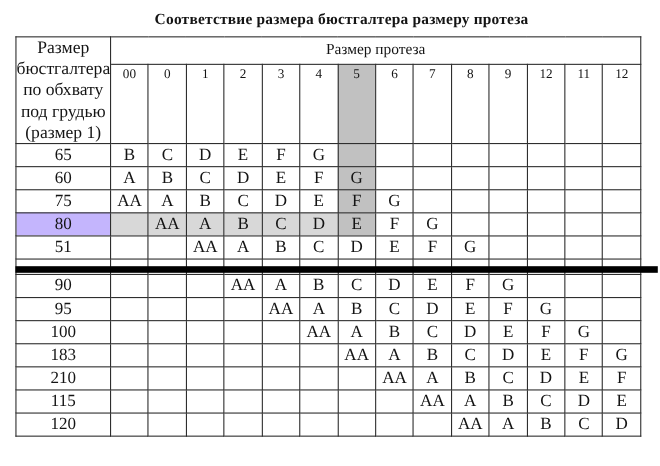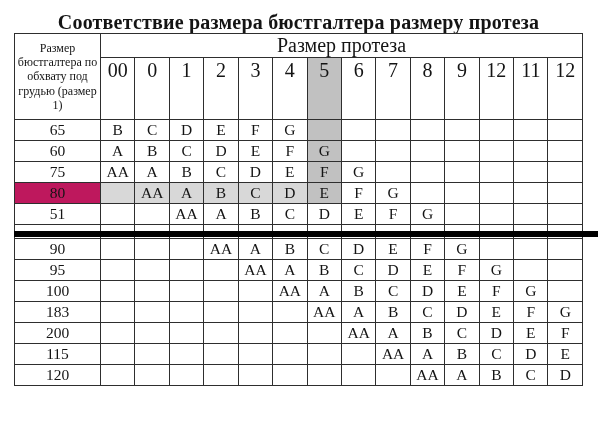--- a/index.html
+++ b/index.html
@@ -1,34 +1,34 @@
 <!DOCTYPE html>
 <html><head>
 <meta charset="utf-8">
 <style>
   html,body{margin:0;padding:0;background:#fff;}
   .page{
     position:relative;width:600px;height:424px;background:#ffffff;overflow:hidden;
     font-family:"Liberation Serif","DejaVu Serif",serif;color:#141414;
   }
   .title{
-    position:absolute;top:11px;left:14px;width:569px;text-align:center;
-    font-weight:bold;font-size:20px;letter-spacing:.2px;white-space:nowrap;
+    position:absolute;top:11px;left:26px;width:569px;text-align:center;
+    font-weight:bold;font-size:14px;letter-spacing:.2px;white-space:nowrap;
   }
   table.size-table{
     position:absolute;left:14px;top:33px;width:569px;
     border-collapse:collapse;table-layout:fixed;
   }
   .size-table th,.size-table td{
     border:1px solid #2e2e2e;padding:0;text-align:center;
     font-weight:normal;vertical-align:middle;overflow:visible;
   }
-  .corner-cell{font-size:12px;line-height:1.2;padding:1px 6px;}
-  .group-cell{height:21px;font-size:20px;}
-  .colnum-row th{height:60px;vertical-align:top;padding-top:1px;font-size:20px;}
+  .corner-cell{font-size:16px;line-height:1.2;padding:1px 6px;}
+  .group-cell{height:21px;font-size:14px;}
+  .colnum-row th{height:60px;vertical-align:top;padding-top:1px;font-size:12px;}
   .data-row th,.data-row td{height:20px;font-size:15.5px;line-height:20px;}
   .divider-row td{height:13px;font-size:0;line-height:0;padding:0;}
   .divider-anchor{position:relative;}
   .thick-line{
     position:absolute;left:-1px;top:6px;width:584px;height:6px;z-index:3;
   }
 </style>
 </head>
 <body>
 
@@ -120,21 +120,21 @@
           <td style="background-color: rgb(193, 193, 193);">F</td>
           <td>G</td>
           <td></td>
           <td></td>
           <td></td>
           <td></td>
           <td></td>
           <td></td>
         </tr>
         <tr class="data-row">
-          <th style="background-color: #be185d;">80</th>
+          <th style="background-color: #c4b5fd;">80</th>
           <td style="background-color: rgb(216, 216, 216);"></td>
           <td style="background-color: rgb(216, 216, 216);">AA</td>
           <td style="background-color: rgb(216, 216, 216);">A</td>
           <td style="background-color: rgb(216, 216, 216);">B</td>
           <td style="background-color: rgb(216, 216, 216);">C</td>
           <td style="background-color: rgb(216, 216, 216);">D</td>
           <td style="background-color: rgb(193, 193, 193);">E</td>
           <td>F</td>
           <td>G</td>
           <td></td>
@@ -241,21 +241,21 @@
           <td>AA</td>
           <td>A</td>
           <td>B</td>
           <td>C</td>
           <td>D</td>
           <td>E</td>
           <td>F</td>
           <td>G</td>
         </tr>
         <tr class="data-row">
-          <th>200</th>
+          <th>210</th>
           <td></td>
           <td></td>
           <td></td>
           <td></td>
           <td></td>
           <td></td>
           <td></td>
           <td>AA</td>
           <td>A</td>
           <td>B</td>

